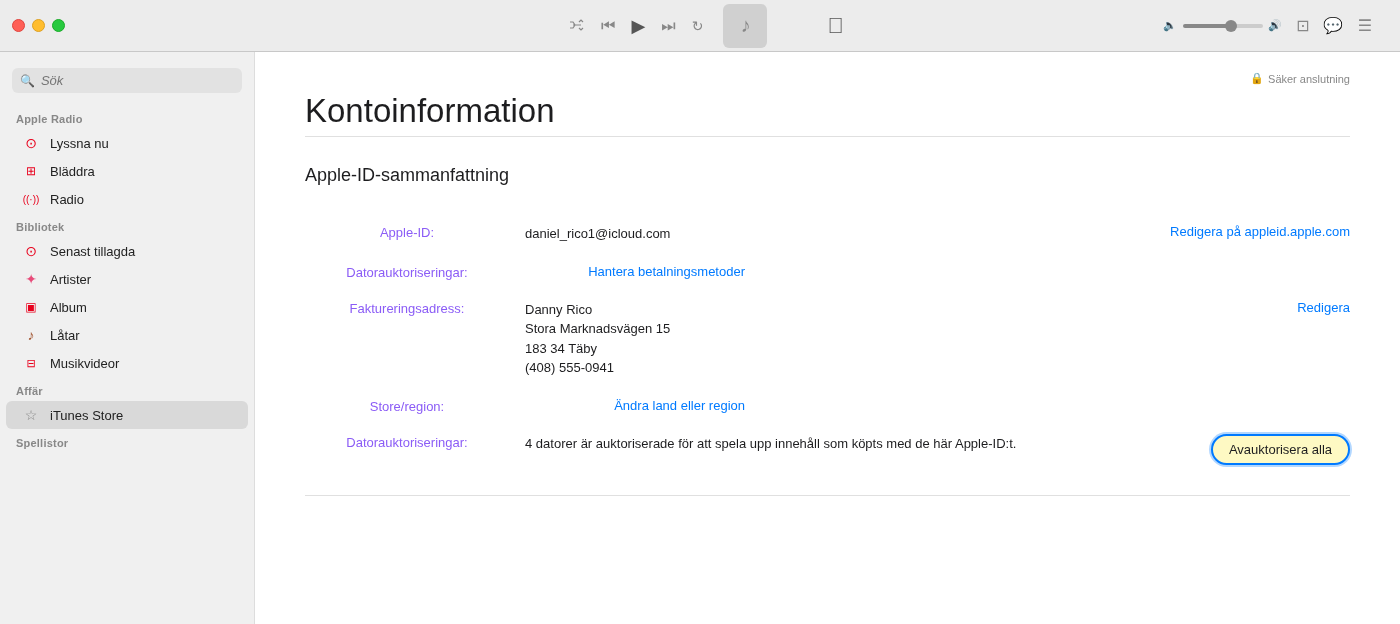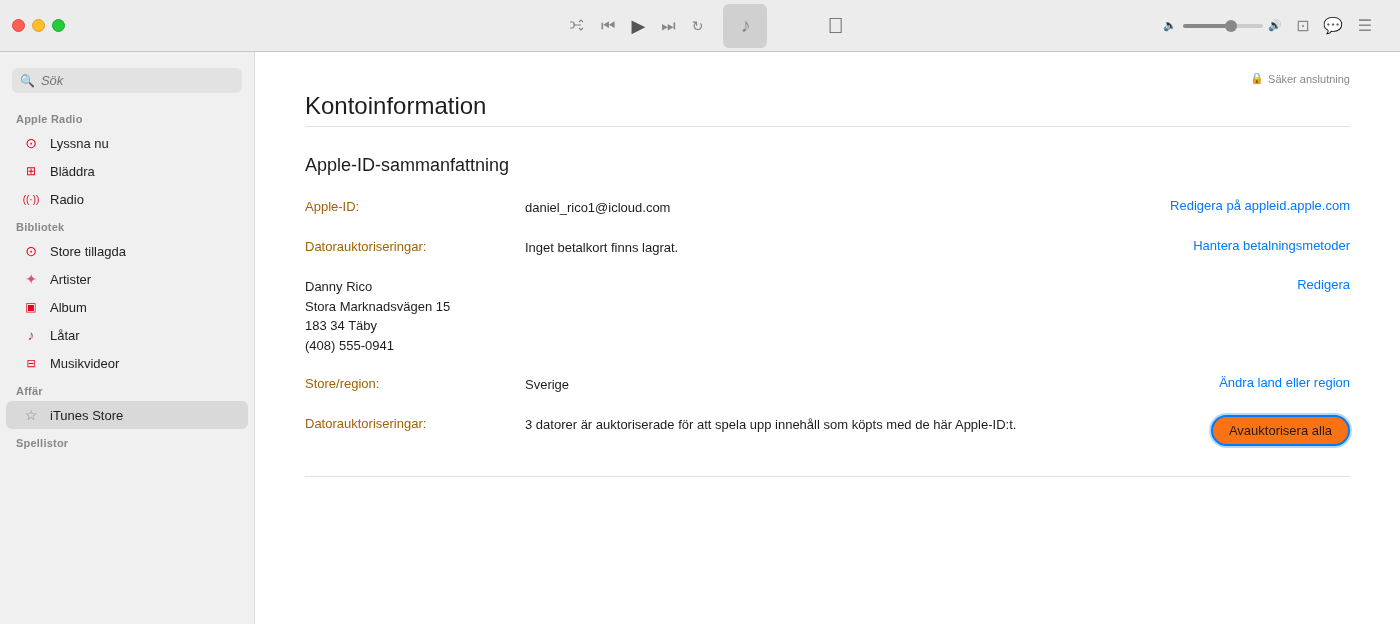--- a/index.html
+++ b/index.html
@@ -172,21 +172,21 @@
     .icon-star { color: #888; }
 
     
     .content {
       flex: 1;
       background: #fff;
       overflow-y: auto;
       padding: 40px 50px;
     }
     .page-title {
-      font-size: 24px;
+      font-size: 33px;
       font-weight: 300;
       color: #1d1d1f;
       margin-bottom: 6px;
     }
     .secure-connection {
       display: flex;
       align-items: center;
       justify-content: flex-end;
       gap: 4px;
       font-size: 11px;
@@ -196,35 +196,35 @@
     }
     .divider {
       border: none;
       border-top: 1px solid #e0e0e0;
       margin: 0 0 28px 0;
     }
     .section-title {
       font-size: 18px;
       font-weight: 400;
       color: #1d1d1f;
-      margin-bottom: 12px;
+      margin-bottom: 28px;
     }
     .info-row {
       display: flex;
       align-items: flex-start;
       padding: 10px 0;
       border-bottom: none;
     }
     .info-label {
       width: 220px;
       flex-shrink: 0;
-      text-align: left;
+      text-align: center;
       padding-right: 16px;
       font-size: 13px;
-      color: #a16207;
+      color: #8b5cf6;
       padding-top: 1px;
     }
     .info-value {
       flex: 1;
       font-size: 13px;
       color: #1d1d1f;
       line-height: 1.5;
     }
     .info-action {
       min-width: 220px;
@@ -234,21 +234,21 @@
       cursor: pointer;
     }
 
     .deauthorize-btn {
       display: inline-block;
       padding: 6px 16px;
       border: 2px solid #007aff;
       border-radius: 20px;
       font-size: 13px;
       color: #1d1d1f;
-      background: #f97316;
+      background: #fef9c3;
       cursor: pointer;
       white-space: nowrap;
       box-shadow: 0 0 0 2px rgba(0,122,255,0.3);
     }
 
     .bottom-divider {
       border: none;
       border-top: 1px solid #e0e0e0;
       margin-top: 20px;
     }
@@ -321,21 +321,21 @@
       <span>Bläddra</span>
     </div>
     <div class="sidebar-item">
       <span class="sidebar-item-icon icon-red" style="font-size:10px;">((·))</span>
       <span>Radio</span>
     </div>
 
     <div class="sidebar-section-label">Bibliotek</div>
     <div class="sidebar-item">
       <span class="sidebar-item-icon icon-red">⊙</span>
-      <span>Store tillagda</span>
+      <span>Senast tillagda</span>
     </div>
     <div class="sidebar-item">
       <span class="sidebar-item-icon icon-pink">✦</span>
       <span>Artister</span>
     </div>
     <div class="sidebar-item">
       <span class="sidebar-item-icon icon-red" style="font-size:12px;">▣</span>
       <span>Album</span>
     </div>
     <div class="sidebar-item">
@@ -369,40 +369,39 @@
     <h2 class="section-title">Apple-ID-sammanfattning</h2>
 
     <div class="info-row">
       <div class="info-label">Apple-ID:</div>
       <div class="info-value">daniel_rico1@icloud.com</div>
       <div class="info-action">Redigera på appleid.apple.com</div>
     </div>
 
     <div class="info-row">
       <div class="info-label">Datorauktoriseringar:</div>
-      <div class="info-value">Inget betalkort finns lagrat.</div>
       <div class="info-action">Hantera betalningsmetoder</div>
     </div>
 
     <div class="info-row">
+      <div class="info-label">Faktureringsadress:</div>
       <div class="info-value">
         Danny Rico<br>Stora Marknadsvägen 15<br>183 34 Täby<br>(408) 555-0941
       </div>
       <div class="info-action">Redigera</div>
     </div>
 
     <div class="info-row">
       <div class="info-label">Store/region:</div>
-      <div class="info-value">Sverige</div>
       <div class="info-action">Ändra land eller region</div>
     </div>
 
     <div class="info-row">
       <div class="info-label">Datorauktoriseringar:</div>
-      <div class="info-value">3 datorer är auktoriserade för att spela upp innehåll som köpts med de här Apple-ID:t.</div>
+      <div class="info-value">4 datorer är auktoriserade för att spela upp innehåll som köpts med de här Apple-ID:t.</div>
       <div style="min-width:220px; text-align:right; display:flex; align-items:flex-start; justify-content:flex-end;">
         <button class="deauthorize-btn">Avauktorisera alla</button>
       </div>
     </div>
 
     <hr class="bottom-divider">
   </div>
 </div>
 
 </body></html>

